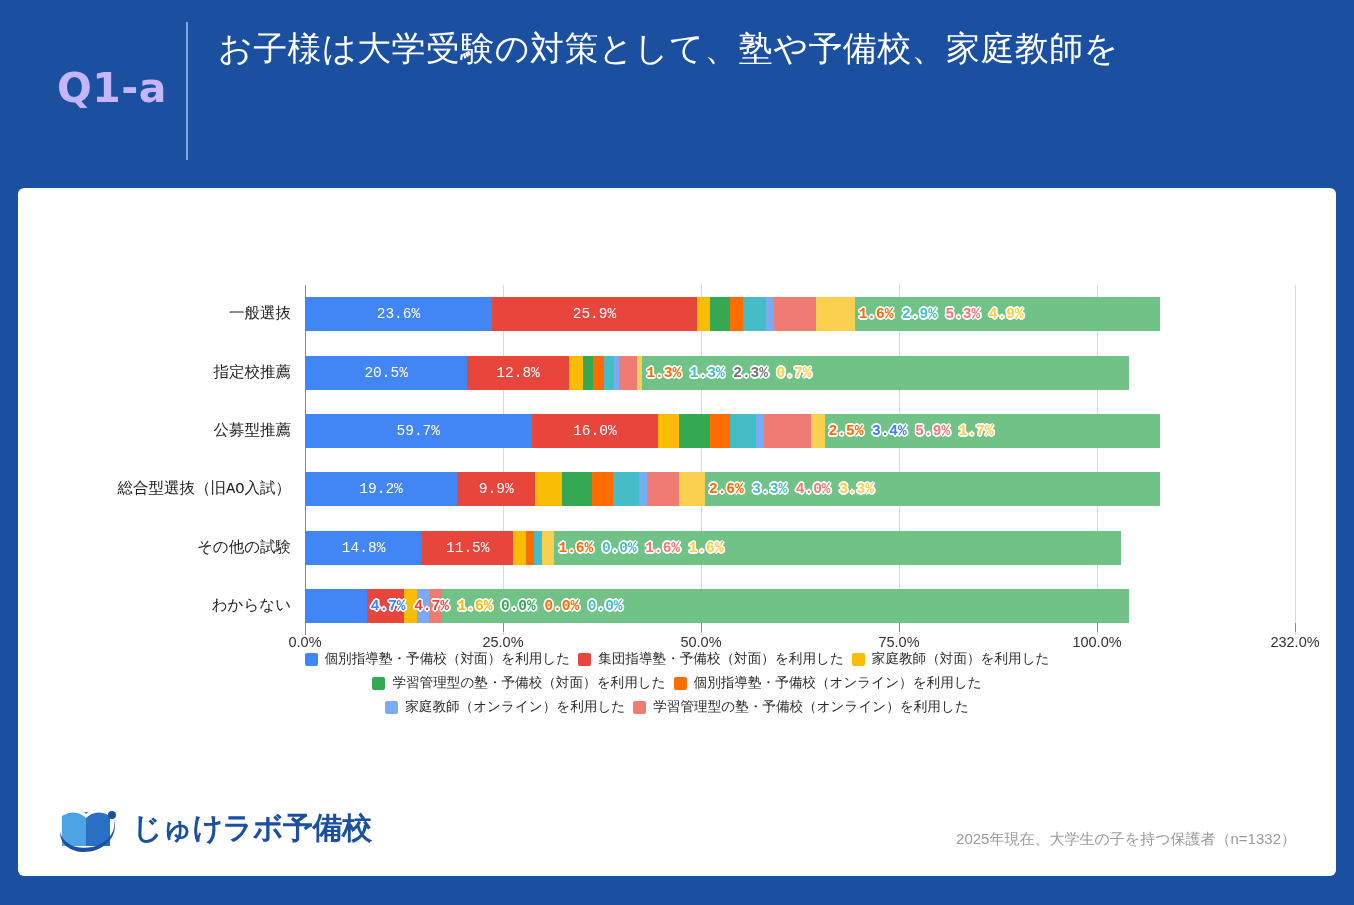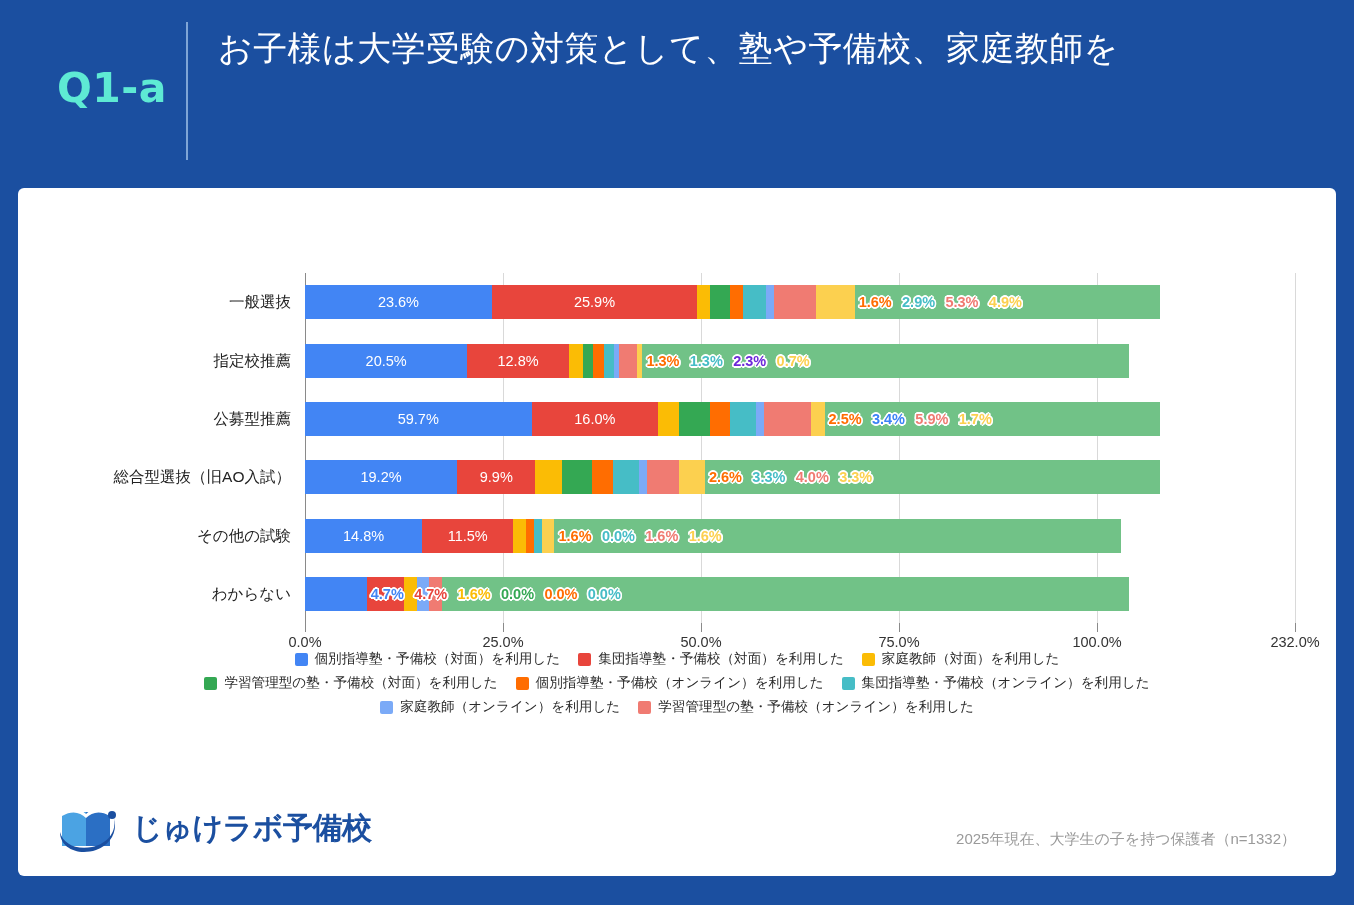--- a/index.html
+++ b/index.html
@@ -8,39 +8,39 @@
     background:#1b4fa0;
     font-family:"Liberation Sans","DejaVu Sans",sans-serif;
     overflow:hidden;
   }
   .page{position:relative;width:1354px;height:905px;background:#1b4fa0;}
 
   
   .header{position:absolute;left:0;top:0;width:1354px;height:188px;}
   .qtag{
     position:absolute;left:42px;top:64px;width:140px;
-    color:#5eead4;font-size:41px;font-weight:700;letter-spacing:.5px;
+    color:#c4b5fd;font-size:41px;font-weight:700;letter-spacing:.5px;
     text-align:center;font-family:"DejaVu Sans",sans-serif;
   }
   .qdivider{position:absolute;left:186px;top:22px;width:2px;height:138px;background:#7fa5d6;}
   .qtext{
     position:absolute;left:218px;top:24px;width:1090px;
     color:#ffffff;font-size:34px;font-weight:400;line-height:1.42;
     letter-spacing:.4px;
   }
   .qtext div{white-space:nowrap;}
 
   
   .card{
     position:absolute;left:18px;top:188px;width:1318px;height:688px;
     background:#ffffff;border-radius:6px;
   }
 
   
-  .plot{position:absolute;left:287px;top:85px;width:990px;height:350px;}
+  .plot{position:absolute;left:287px;top:97px;width:990px;height:350px;font-family:Liberation Mono, monospace;}
   .gridline{position:absolute;top:0;bottom:0;width:1px;background:#d9d9d9;}
   .gridline.axis0{background:#8a8a8a;width:1px;}
 
   .rows{position:absolute;left:0;top:0;width:100%;height:100%;}
   .row{position:absolute;left:0;height:34px;width:100%;}
   .catlabel{
     position:absolute;right:100%;margin-right:14px;top:0;height:34px;
     line-height:34px;white-space:nowrap;color:#222;font-size:15.5px;
   }
   .bar{position:absolute;left:0;top:0;height:34px;}
@@ -62,21 +62,21 @@
   
   .xaxis{position:absolute;left:287px;top:435px;width:990px;height:30px;}
   .xaxis .tickline{position:absolute;top:0;width:1px;height:9px;background:#8a8a8a;}
   .xaxis .ticklbl{
     position:absolute;top:11px;transform:translateX(-50%);
     font-size:14.5px;color:#333;white-space:nowrap;
   }
 
   
   .legend{position:absolute;left:0;top:462px;width:1318px;}
-  .legrow{display:flex;justify-content:center;align-items:center;gap:18px;margin-bottom:6px;}
+  .legrow{display:flex;justify-content:center;align-items:center;gap:8px;margin-bottom:6px;}
   .legitem{display:flex;align-items:center;gap:7px;}
   .swatch{width:13px;height:13px;border-radius:2px;flex:none;}
   .legtxt{font-size:13.6px;color:#2b2b2b;white-space:nowrap;}
 
   
   .footer{position:absolute;left:0;top:600px;width:1318px;height:88px;}
   .logo{position:absolute;left:38px;top:14px;display:flex;align-items:center;gap:10px;}
   .logomark{position:relative;width:66px;height:52px;}
   .note{
     position:absolute;right:40px;top:42px;font-size:15px;color:#9a9a9a;
@@ -140,21 +140,21 @@
               <div class="seg" title="集団指導塾・予備校（オンライン）を利用した 1.3%" style="left: 298.584px; width: 10.296px; background: rgb(70, 189, 198);"></div>
               <div class="seg" title="家庭教師（オンライン）を利用した 0.6%" style="left: 308.88px; width: 4.752px; background: rgb(123, 170, 247);"></div>
               <div class="seg" title="学習管理型の塾・予備校（オンライン）を利用した 2.3%" style="left: 313.632px; width: 18.216px; background: rgb(240, 123, 114);"></div>
               <div class="seg" title="その他の塾・予備校・家庭教師サービスを利用した 0.7%" style="left: 331.848px; width: 5.544px; background: rgb(252, 208, 79);"></div>
               <div class="seg" title="塾・予備校・家庭教師は利用していない 61.4%" style="left: 337.392px; width: 486.288px; background: rgb(113, 194, 135);"></div>
             </div>
             <div class="dlabel inside" style="left: 81.18px; transform: translateX(-50%);">20.5%</div>
             <div class="dlabel inside" style="left: 213.048px; transform: translateX(-50%);">12.8%</div>
             <div class="dlabel" style="left: 341.392px; color: rgb(255, 109, 1);">1.3%</div>
             <div class="dlabel" style="left: 384.792px; color: rgb(70, 189, 198);">1.3%</div>
-            <div class="dlabel" style="left: 428.192px; color: #6d28d9;">2.3%</div>
+            <div class="dlabel" style="left: 428.192px; color: #737373;">2.3%</div>
             <div class="dlabel" style="left: 471.592px; color: rgb(252, 208, 79);">0.7%</div>
           </div>
           <div class="row" style="top: 128.833px;">
             <div class="catlabel">公募型推薦</div>
             <div class="bar" style="width: 855.36px;">
               <div class="seg" title="個別指導塾・予備校（対面）を利用した 28.6%" style="left: 0px; width: 226.512px; background: rgb(66, 133, 244);"></div>
               <div class="seg" title="集団指導塾・予備校（対面）を利用した 16%" style="left: 226.512px; width: 126.72px; background: rgb(232, 69, 60);"></div>
               <div class="seg" title="家庭教師（対面）を利用した 2.6%" style="left: 353.232px; width: 20.592px; background: rgb(251, 188, 5);"></div>
               <div class="seg" title="学習管理型の塾・予備校（対面）を利用した 3.9%" style="left: 373.824px; width: 30.888px; background: rgb(52, 168, 83);"></div>
               <div class="seg" title="個別指導塾・予備校（オンライン）を利用した 2.5%" style="left: 404.712px; width: 19.8px; background: rgb(255, 109, 1);"></div>
@@ -262,24 +262,20 @@
         </div>
         <div class="legrow">
           <div class="legitem">
             <span class="swatch" style="background: rgb(52, 168, 83);"></span>
             <span class="legtxt">学習管理型の塾・予備校（対面）を利用した</span>
           </div>
           <div class="legitem">
             <span class="swatch" style="background: rgb(255, 109, 1);"></span>
             <span class="legtxt">個別指導塾・予備校（オンライン）を利用した</span>
           </div>
-          <div class="legitem">
-            <span class="swatch" style="background: rgb(70, 189, 198);"></span>
-            <span class="legtxt">集団指導塾・予備校（オンライン）を利用した</span>
-          </div>
         </div>
         <div class="legrow">
           <div class="legitem">
             <span class="swatch" style="background: rgb(123, 170, 247);"></span>
             <span class="legtxt">家庭教師（オンライン）を利用した</span>
           </div>
           <div class="legitem">
             <span class="swatch" style="background: rgb(240, 123, 114);"></span>
             <span class="legtxt">学習管理型の塾・予備校（オンライン）を利用した</span>
           </div>

